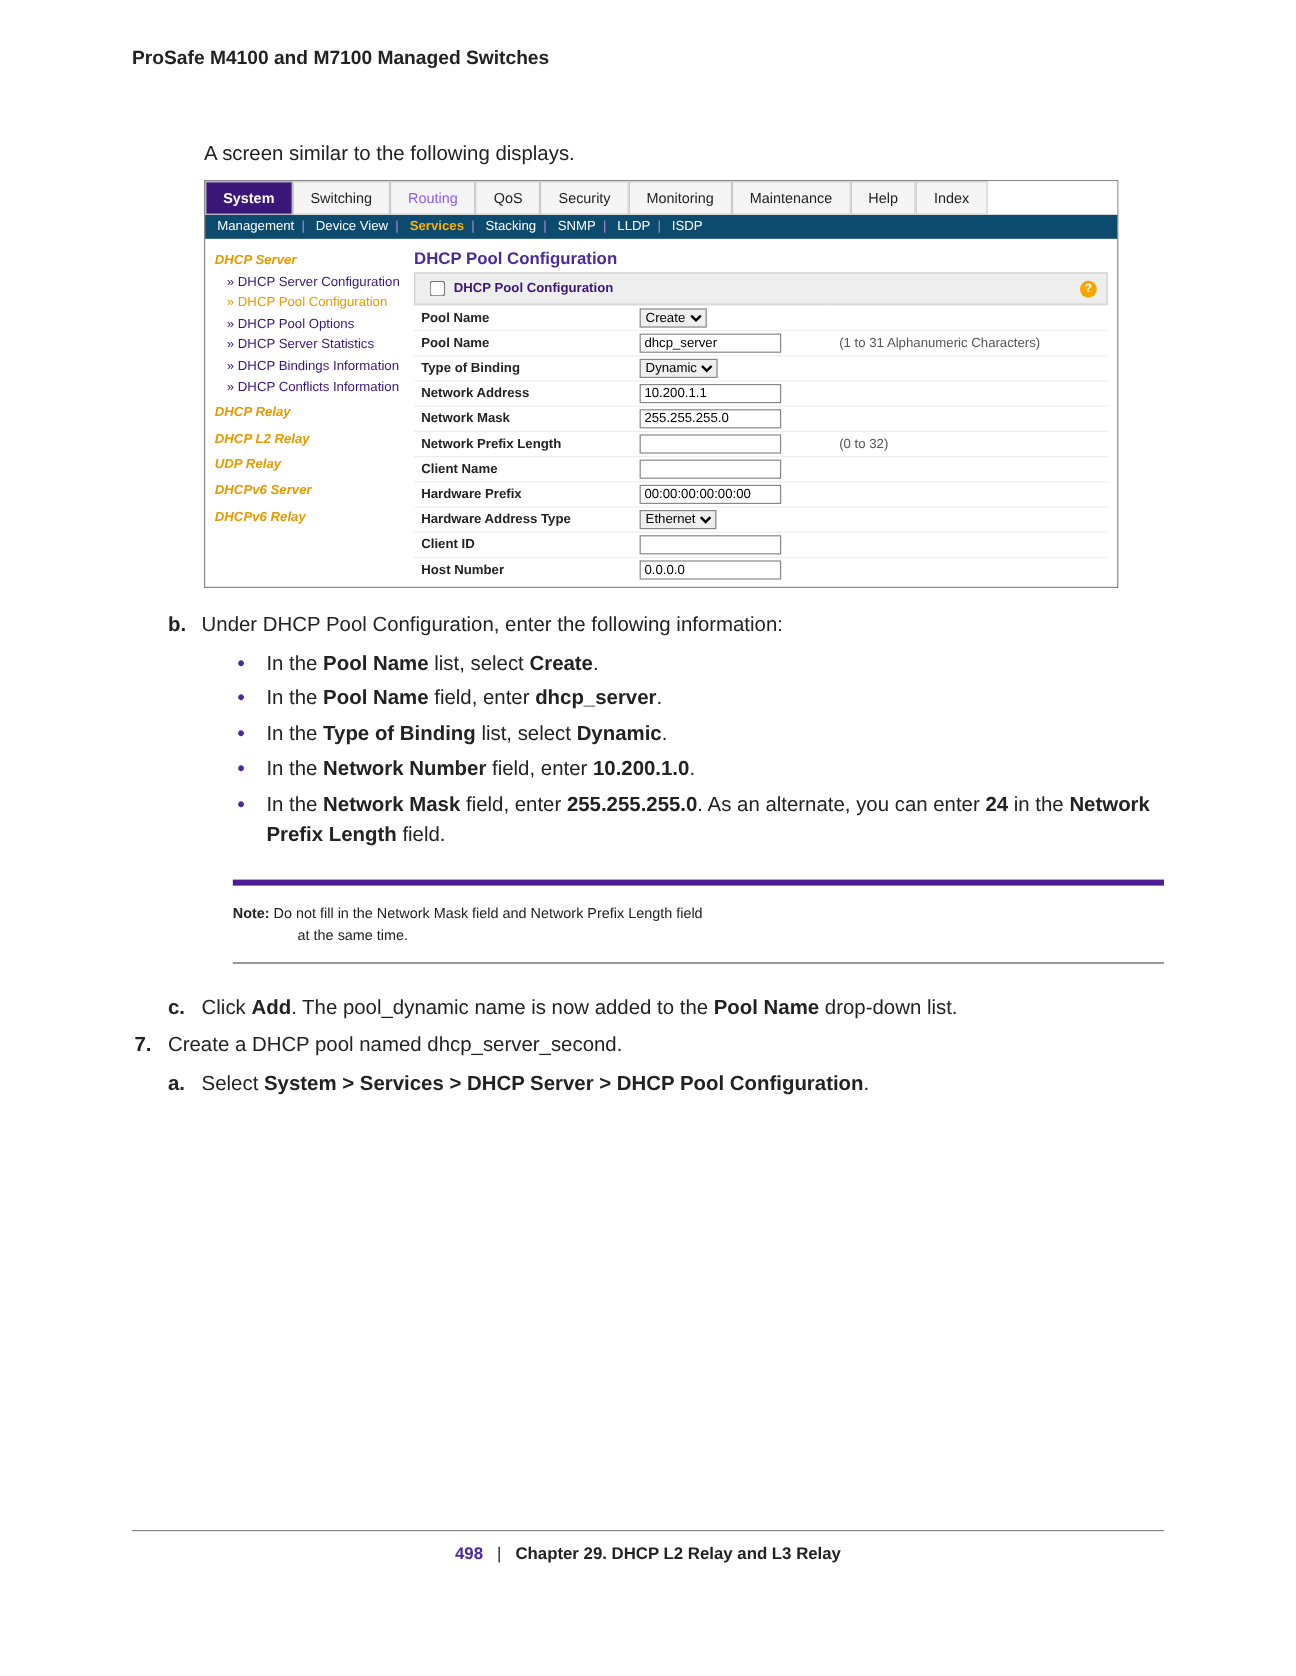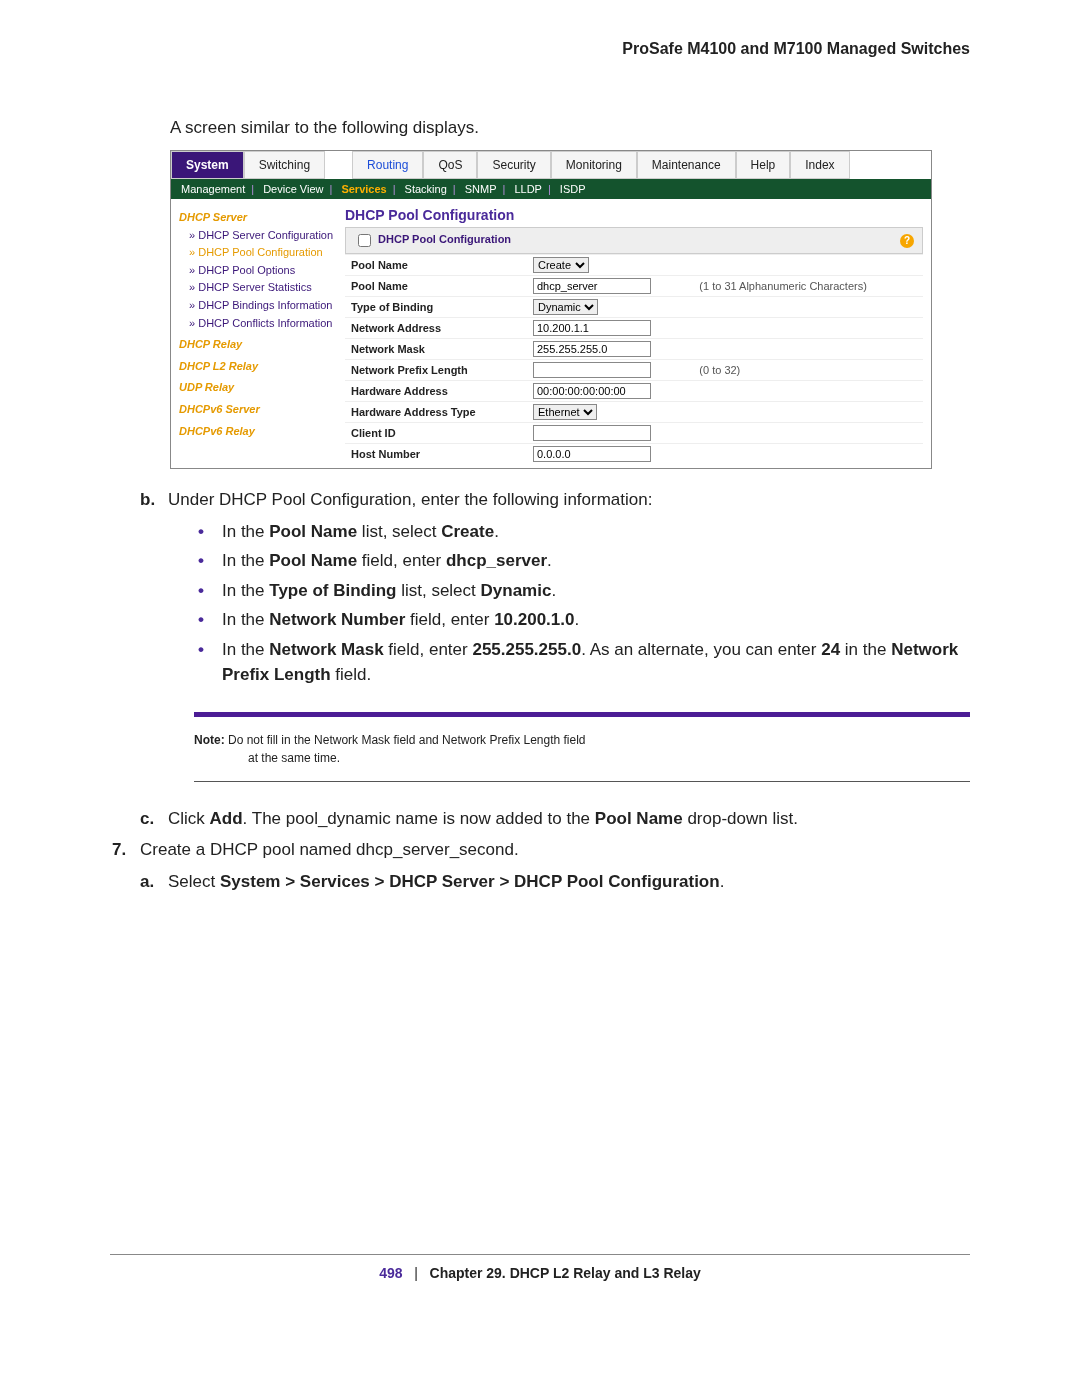--- a/index.html
+++ b/index.html
@@ -7,21 +7,21 @@
     padding: 0;
     background: #fff;
     font-family: Arial, Helvetica, sans-serif;
     color: #222;
     width: 1080px;
   }
   .page {
     padding: 40px 110px 40px 110px;
   }
   .doc-header {
-    text-align: right;
+    text-align: left;
     font-weight: bold;
     font-size: 16px;
     margin-bottom: 60px;
   }
   .intro-text {
     font-size: 17px;
     margin-left: 60px;
     margin-bottom: 12px;
   }
   .screenshot {
@@ -42,25 +42,24 @@
     color: #222;
     font-size: 12px;
     white-space: nowrap;
   }
   .main-tabs .tab.active {
     background: #3a1678;
     color: #fff;
     font-weight: bold;
   }
   .main-tabs .tab.routing {
-    color: #1d4ed8;
-    margin-left: 27px;
+    color: #8b5cf6;
   }
   .sub-tabs {
-    background: #14532d;
+    background: #0c4a6e;
     color: #fff;
     padding: 4px 10px;
     font-size: 11px;
   }
   .sub-tabs span {
     margin-right: 6px;
   }
   .sub-tabs .sep {
     color: #b18dd8;
   }
@@ -307,21 +306,26 @@
             <td class="label">Network Mask</td>
             <td><input type="text" value="255.255.255.0" style=""></td>
             <td class="hint"></td>
           </tr>
           <tr>
             <td class="label">Network Prefix Length</td>
             <td><input type="text" value="" style=""></td>
             <td class="hint">(0 to 32)</td>
           </tr>
           <tr>
-            <td class="label">Hardware Address</td>
+            <td class="label">Client Name</td>
+            <td><input type="text" value="" style=""></td>
+            <td class="hint"></td>
+          </tr>
+          <tr>
+            <td class="label">Hardware Prefix</td>
             <td><input type="text" value="00:00:00:00:00:00" style=""></td>
             <td class="hint"></td>
           </tr>
           <tr>
             <td class="label">Hardware Address Type</td>
             <td><select><option>Ethernet</option></select></td>
             <td class="hint"></td>
           </tr>
           <tr>
             <td class="label">Client ID</td>

